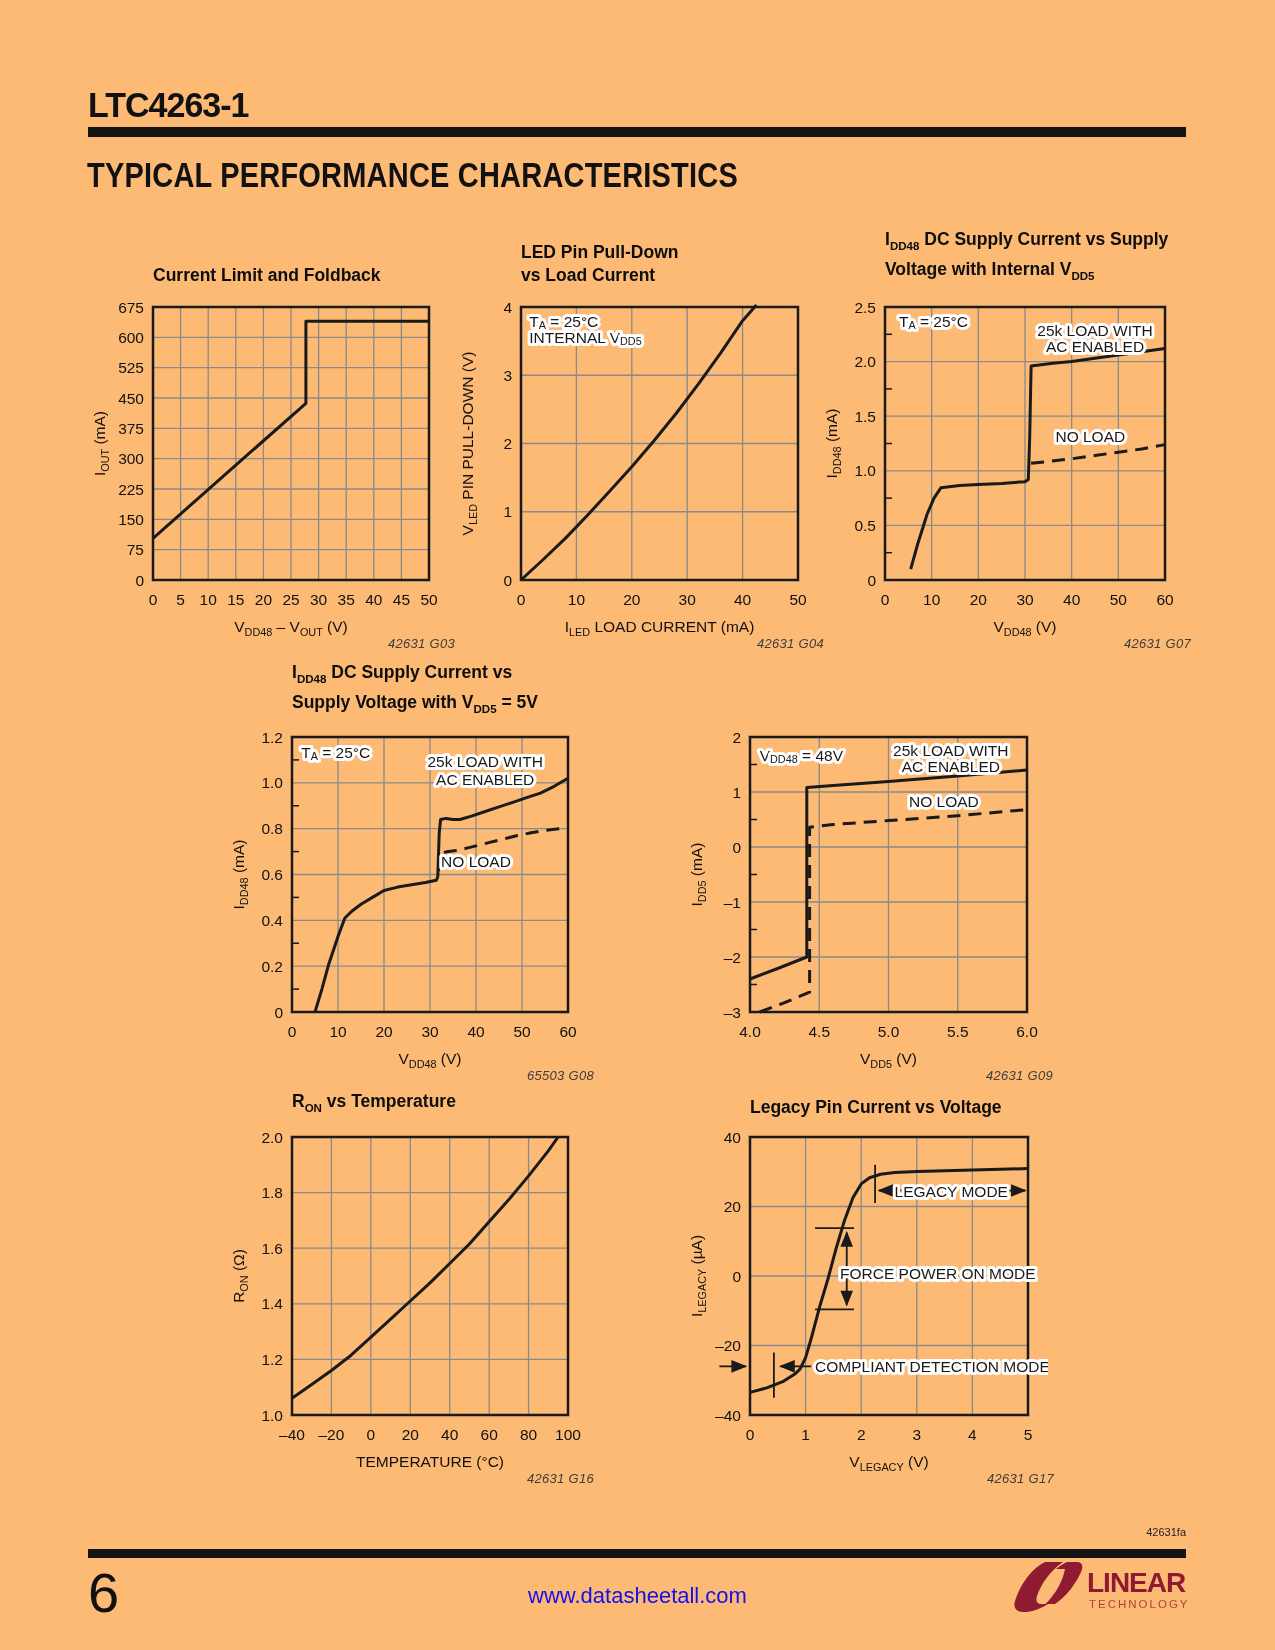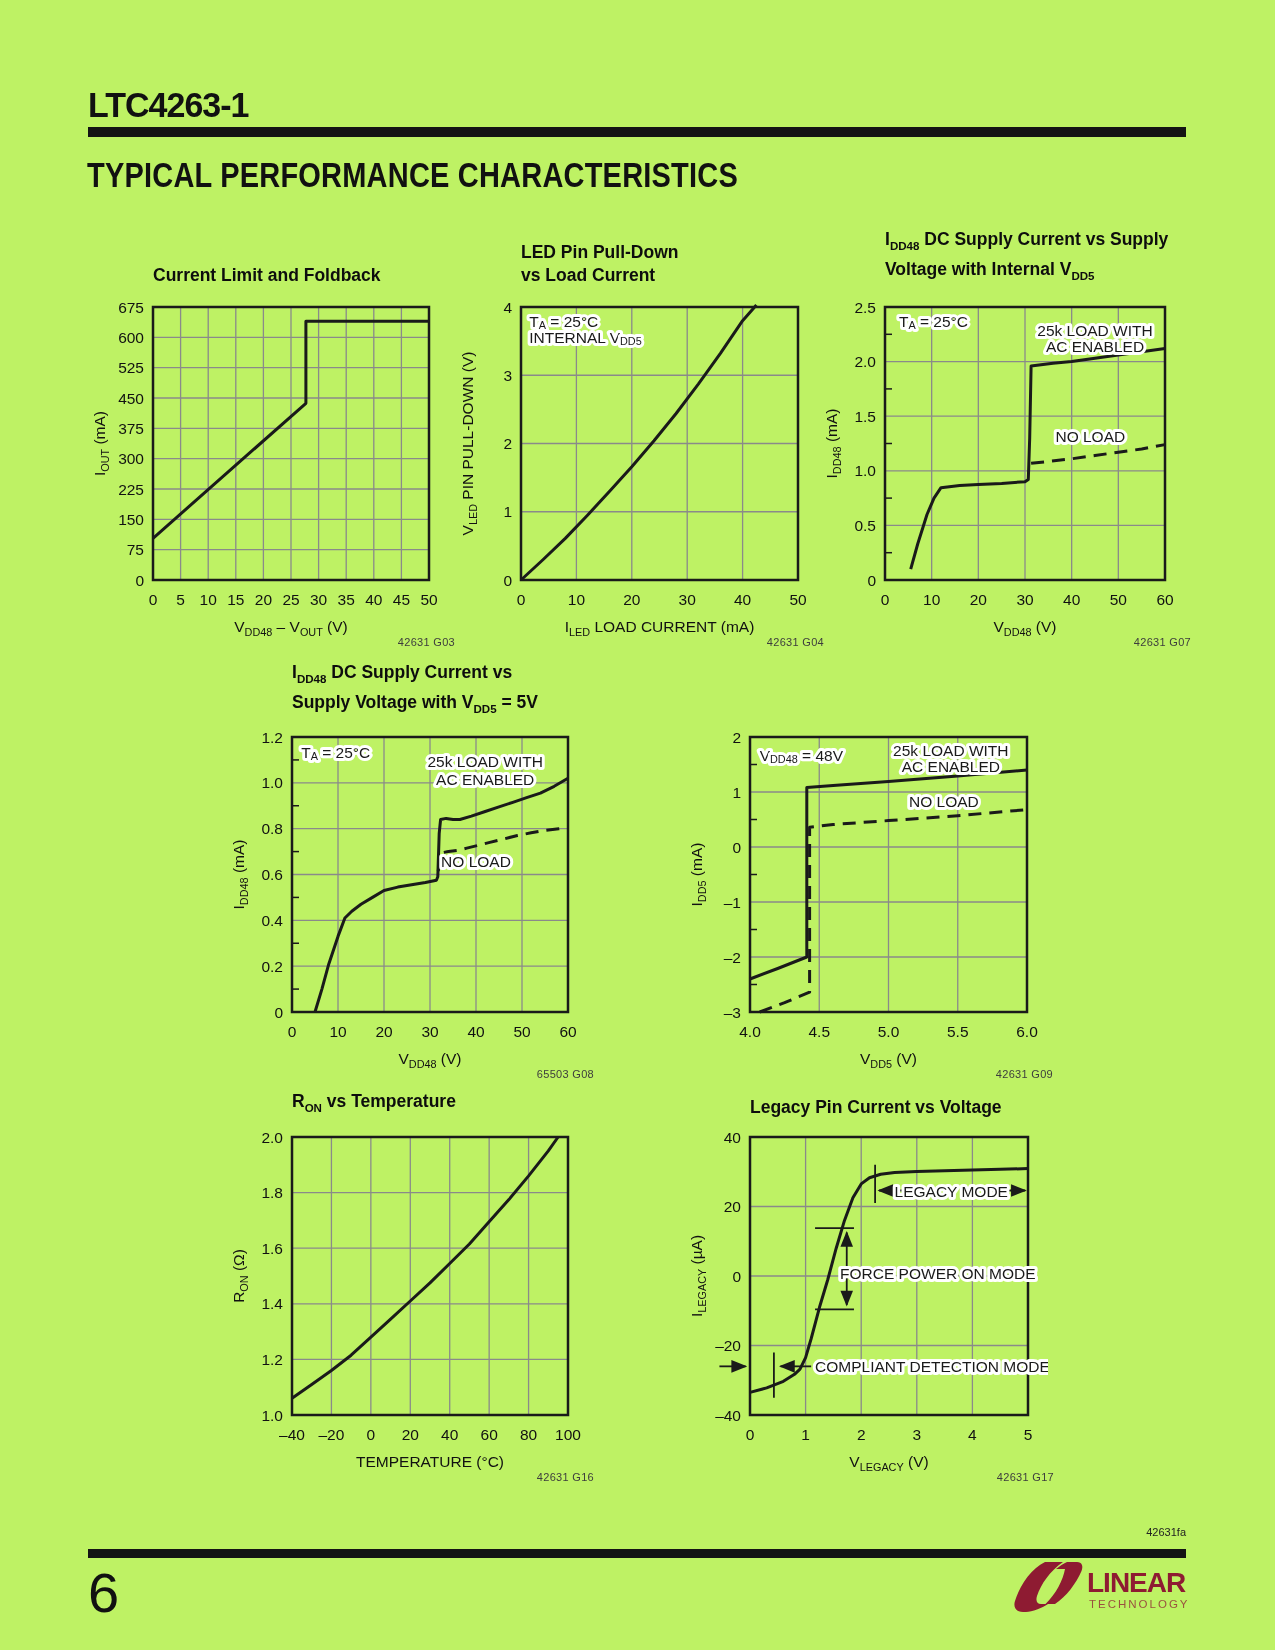--- a/index.html
+++ b/index.html
@@ -1,26 +1,26 @@
 <!DOCTYPE html>
 <html><head>
 <meta charset="utf-8">
 <style>
   html,body{margin:0;padding:0;background:#e8e8e8;}
-  #page{position:relative;width:1275px;height:1650px;background:#bef264;overflow:hidden;
+  #page{position:relative;width:1275px;height:1650px;background:#fdba74;overflow:hidden;
         font-family:"Liberation Sans",sans-serif;color:#111;}
   .hdr-part{position:absolute;left:88px;top:84px;font-size:34px;font-weight:bold;letter-spacing:-1px;
             transform:scaleY(1.05);transform-origin:left top;}
   .hdr-bar{position:absolute;left:88px;top:127px;width:1098px;height:10px;background:#141414;}
   .section-title{position:absolute;left:87px;top:156px;font-size:29px;font-weight:bold;letter-spacing:0.2px;
             transform:scaleY(1.18);transform-origin:left top;}
   .chart{position:absolute;}
   .chart-title{position:absolute;left:64px;font-size:17.5px;font-weight:bold;line-height:23px;white-space:nowrap;color:#0d0d0d;}
   .chart-title sub{font-size:0.66em;}
-  .chart-id{position:absolute;font-size:11px;color:#3d3d3d;letter-spacing:0.3px;white-space:nowrap;}
+  .chart-id{position:absolute;font-size:13px;color:#3d3d3d;letter-spacing:0.3px;white-space:nowrap;font-style:italic;}
   .r1 .chart-title{bottom:calc(100% + 10px);}
   .r2 .chart-title{bottom:calc(100% + 7px);}
   .r3 .chart-title{bottom:calc(100% + 8px);}
   #c1{left:89px;top:297px;}
   #c2{left:457px;top:297px;}
   #c3{left:821px;top:297px;}
   #c4{left:228px;top:727px;}
   #c5{left:686px;top:727px;}
   #c6{left:228px;top:1127px;}
   #c7{left:686px;top:1127px;}
@@ -384,20 +384,21 @@
         <text x="55" y="85" text-anchor="end" font-size="15.5" fill="#111">20</text>
         <text x="55" y="15.5" text-anchor="end" font-size="15.5" fill="#111">40</text>
         <text x="203" y="340" text-anchor="middle" fill="#111"><tspan dy="0" font-size="15.5">V</tspan><tspan dy="4" font-size="10.85">LEGACY</tspan><tspan dy="-4" font-size="15.5"> (V)</tspan></text>
         <text transform="translate(16,149) rotate(-90)" text-anchor="middle" fill="#111"><tspan dy="0" font-size="15.5">I</tspan><tspan dy="4" font-size="10.85">LEGACY</tspan><tspan dy="-4" font-size="15.5"> (µA)</tspan></text>
       </svg><div class="chart-id" style="top: 344px; right: -6px; text-align: right;">42631 G17</div>
   </div>
 
   <div class="doc-code">42631fa</div>
   <div class="footer-bar"></div>
   <div class="page-num">6</div>
+  <a class="site-link">www.datasheetall.com</a>
 
   <svg class="logo" viewBox="0 0 178 70">
     <g>
       <path d="M12,56 C5,56 2,51 4,45 C9,29 20,13 34,6 L52,6 C39,15 30,28 26,40 C24.5,44.5 26,48 30,48 L37,48 C31,52 21,56 15,56 Z" fill="#8E1B32"></path>
       <path d="M56,6 L66,6 C71,6 72.5,10 70.5,15 C65.5,27 55,41 44,48 L34.5,48 C45,38 52,24 54,13 L45,13 C48,10.5 52,8 56,6 Z" fill="#8E1B32"></path>
     </g>
     <text x="76" y="36" font-family="Liberation Sans, sans-serif" font-size="28" font-weight="bold" letter-spacing="-1" fill="#8E1B32">LINEAR</text>
     <text x="78" y="52" font-family="Liberation Sans, sans-serif" font-size="11.5" letter-spacing="2" fill="#8E1B32" fill-opacity="0.75">TECHNOLOGY</text>
   </svg>
 

